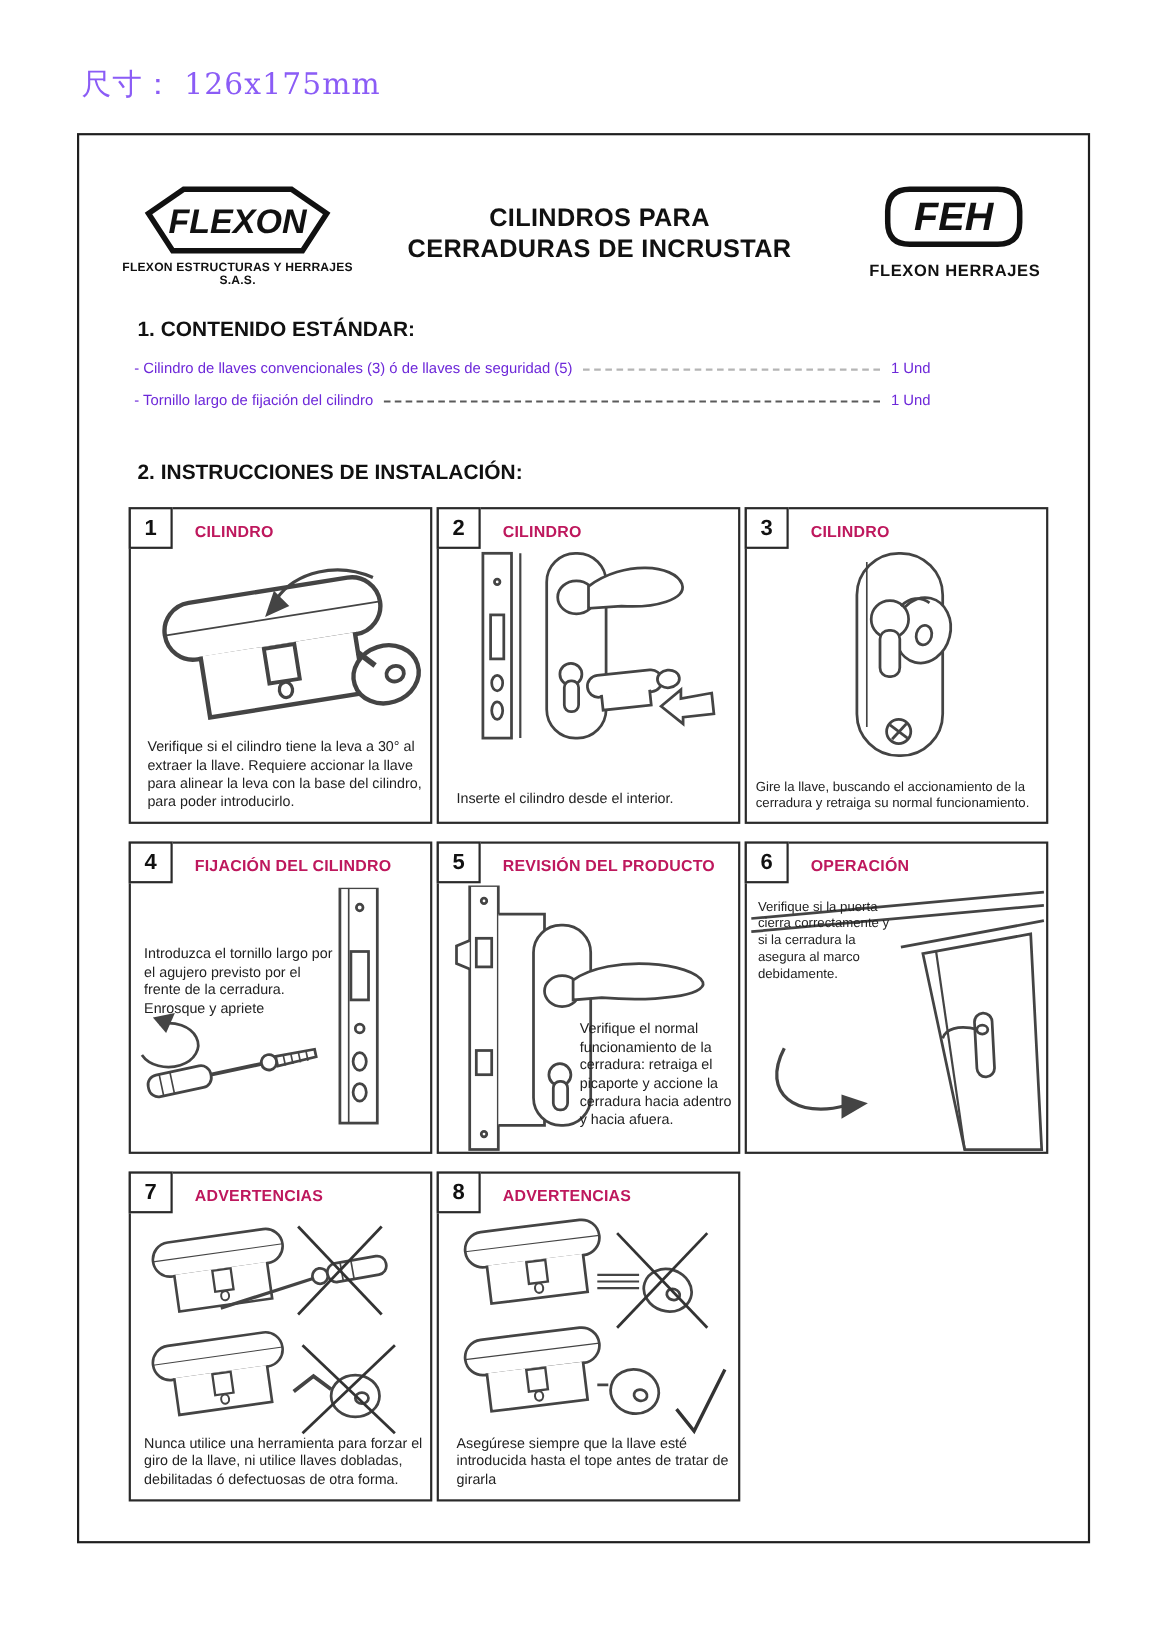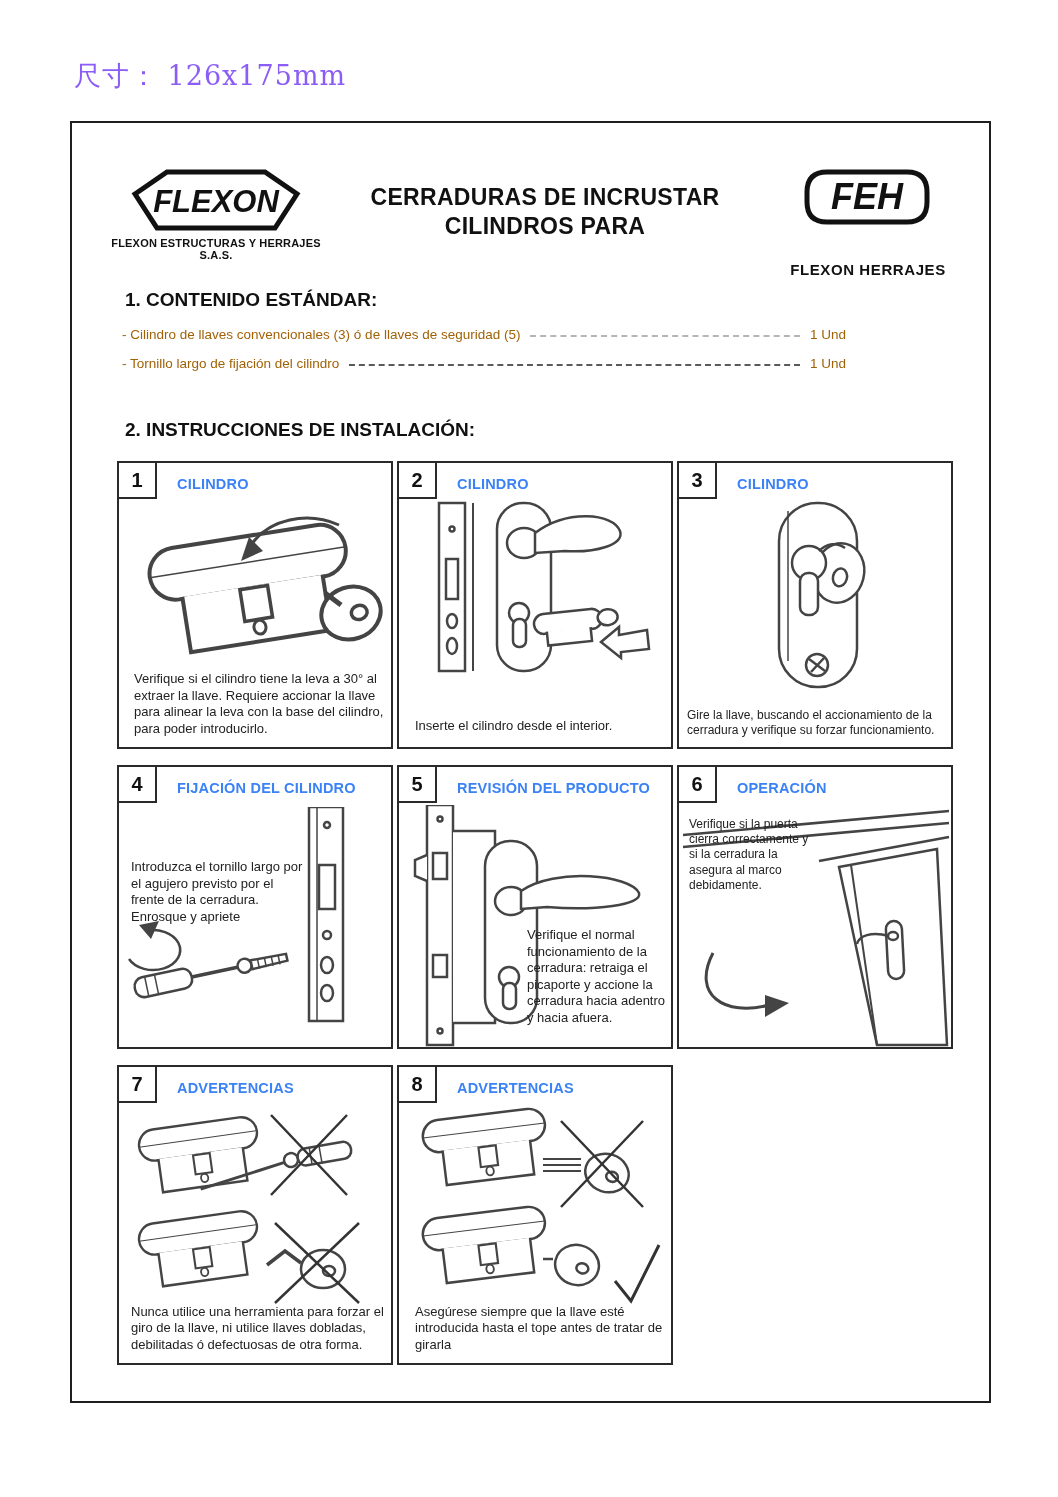--- a/index.html
+++ b/index.html
@@ -22,27 +22,27 @@
     position:absolute;left:100px;top:237px;width:232px;text-align:center;
     font-size:11px;font-weight:bold;letter-spacing:.2px;color:#111;
   }
   .doc-title{
     position:absolute;left:330px;top:183px;width:430px;text-align:center;
     font-size:23px;font-weight:bold;line-height:29px;color:#111;letter-spacing:.3px;
   }
   .logo-right{position:absolute;left:803px;top:166px;width:128px;height:62px;}
   .logo-right-sub{
     position:absolute;left:770px;top:238px;width:196px;text-align:center;
-    font-size:15px;font-weight:bold;letter-spacing:.6px;color:#111;margin-top:23px;
+    font-size:15px;font-weight:bold;letter-spacing:.6px;color:#111;
   }
   
   .s1-head{position:absolute;left:125px;top:289px;font-size:19px;font-weight:bold;color:#111;}
   .content-row{
     position:absolute;left:122px;width:724px;display:flex;align-items:center;
-    font-size:13.5px;color:#a16207;
+    font-size:13.5px;color:#6d28d9;
   }
   .content-row .lead{flex:1;border-top:2px dashed #b5b5b5;margin:2px 10px 0 10px;height:0;}
   .content-row.dark .lead{border-top-color:#5a5a5a;}
   .content-row .qty{white-space:nowrap;text-align:right;}
   .row1{top:327px;}
   .row2{top:356px;}
   
   .s2-head{position:absolute;left:125px;top:419px;font-size:19px;font-weight:bold;color:#111;}
   .stepbox{
     position:absolute;width:276px;background:#fff;border:2px solid #2a2a2a;box-sizing:border-box;
@@ -52,21 +52,21 @@
   .r2{top:765px;height:284px;}
   .r3{top:1065px;height:300px;}
   .numtab{
     position:absolute;left:-2px;top:-2px;width:40px;height:38px;
     border:2px solid #2a2a2a;background:#fff;box-sizing:border-box;
     display:flex;align-items:center;justify-content:center;
     font-size:20px;font-weight:bold;color:#111;
   }
   .steptitle{
     position:absolute;left:58px;top:13px;font-size:14.5px;font-weight:bold;
-    letter-spacing:.2px;color:#3b82f6;white-space:nowrap;
+    letter-spacing:.2px;color:#be185d;white-space:nowrap;
   }
   .cap{
     position:absolute;font-size:13px;line-height:1.27;color:#222;
   }
   .illu{position:absolute;}
   .b1 .illu{left:10px;top:46px;width:256px;height:158px;}
   .b1 .cap{left:15px;bottom:10px;width:252px;}
   .b2 .illu{left:18px;top:38px;width:236px;height:172px;}
   .b2 .cap{left:16px;bottom:13px;width:250px;}
   .b3 .illu{left:8px;top:38px;width:256px;height:188px;}
@@ -102,22 +102,22 @@
 
 <div class="frame"></div>
 
 <svg class="logo-left" viewBox="0 0 182 64">
   <polygon points="10,26 42,4 140,4 172,26 150,60 32,60" fill="#fff" stroke="#111" stroke-width="5"></polygon>
   <text x="91" y="44" text-anchor="middle" font-family="Liberation Sans,sans-serif" font-weight="bold" font-style="italic" font-size="31" fill="#111">FLEXON</text>
 </svg>
 <div class="logo-left-sub">FLEXON ESTRUCTURAS Y HERRAJES S.A.S.</div>
 
 <div class="doc-title">
+  <div>CILINDROS PARA</div>
   <div>CERRADURAS DE INCRUSTAR</div>
-  <div>CILINDROS PARA</div>
 </div>
 
 <svg class="logo-right" viewBox="0 0 128 62">
   <path d="M24 6 H104 Q124 6 124 26 V36 Q124 56 104 56 H24 Q4 56 4 36 V26 Q4 6 24 6 Z" fill="#fff" stroke="#111" stroke-width="5"></path>
   <text x="64" y="43" text-anchor="middle" font-family="Liberation Sans,sans-serif" font-weight="bold" font-style="italic" font-size="36" fill="#111">FEH</text>
 </svg>
 <div class="logo-right-sub">FLEXON HERRAJES</div>
 
 <div class="s1-head">1. CONTENIDO ESTÁNDAR:</div>
 
@@ -189,21 +189,21 @@
         <ellipse cx="2" cy="4" rx="7" ry="9" fill="none"></ellipse>
       </g>
       <circle cx="122" cy="62" r="17"></circle>
       <rect x="113" y="72" width="18" height="42" rx="8"></rect>
       <path d="M132 50 c8 -8 18 -9 26 -3" fill="none"></path>
       <circle cx="130" cy="164" r="11"></circle>
       <line x1="122" y1="158" x2="138" y2="170"></line>
       <line x1="124" y1="171" x2="137" y2="157"></line>
     </g>
   </svg>
-  <div class="cap">Gire la llave, buscando el accionamiento de la cerradura y verifique su forzar funcionamiento.</div>
+  <div class="cap">Gire la llave, buscando el accionamiento de la cerradura y retraiga su normal funcionamiento.</div>
 </div>
 
 <div class="stepbox c1 r2 b4">
   <div class="numtab">4</div>
   <div class="steptitle">FIJACIÓN DEL CILINDRO</div>
   <svg class="illu" viewBox="0 0 276 240">
     <g class="line-art" stroke-width="2.5">
       <rect x="190" y="0" width="34" height="214"></rect>
       <line x1="198" y1="0" x2="198" y2="214" stroke-width="1.5"></line>
       <circle cx="208" cy="18" r="3" fill="none"></circle>

